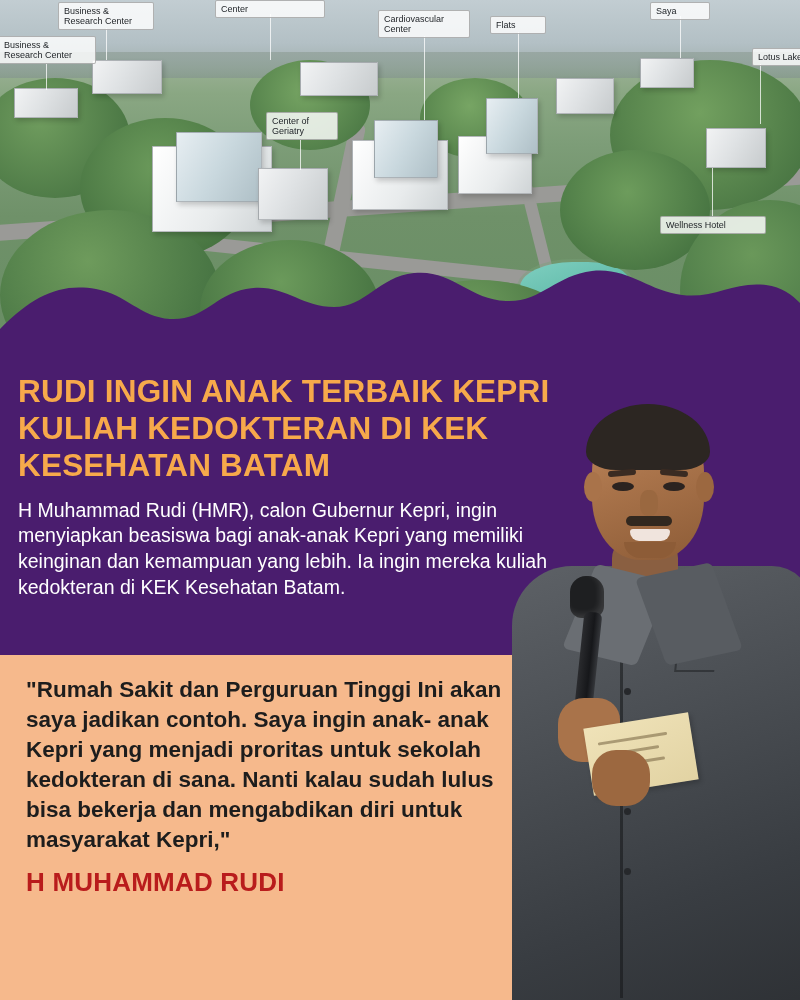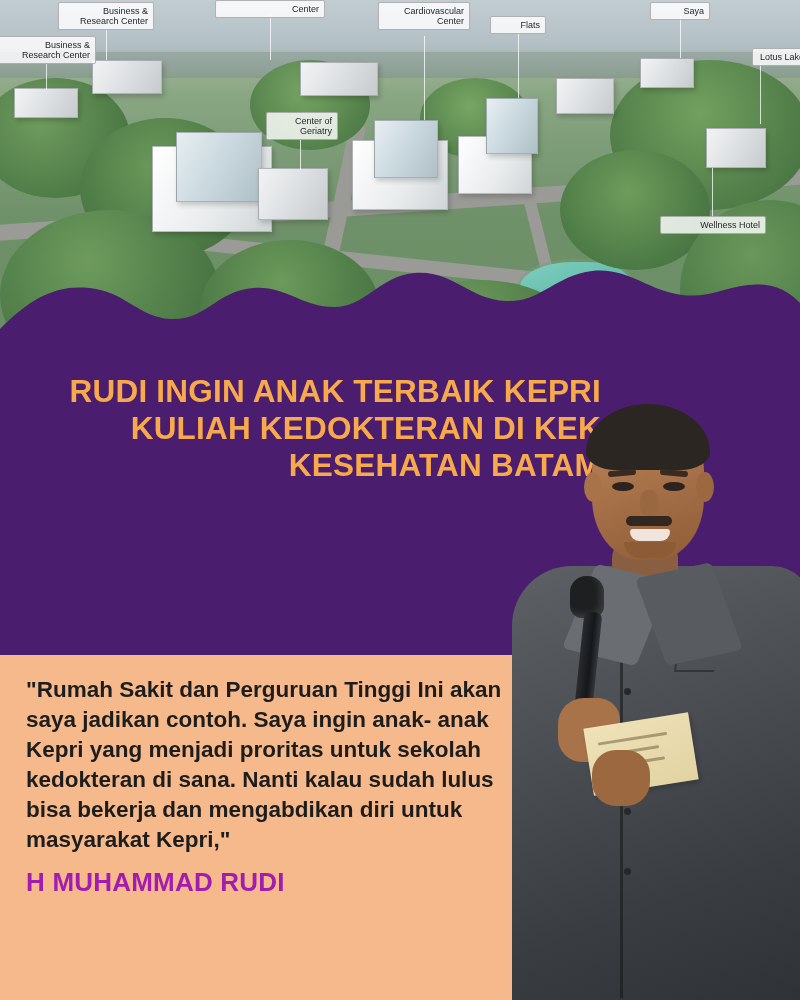--- a/index.html
+++ b/index.html
@@ -50,21 +50,21 @@
   .bldg.roof  { background: linear-gradient(120deg,#ffffff 0%, #e8ebec 60%, #cfd4d6 100%); }
 
   
   .callout {
     position: absolute;
     background: rgba(255,255,255,.82);
     border: 1px solid rgba(120,120,120,.55);
     color: #23272b;
     font-size: 9px;
     line-height: 1.12;
-    text-align: right;
+    text-align: left;
     padding: 3px 5px;
     border-radius: 2px;
     white-space: pre-line;
     font-family: "Liberation Sans", sans-serif;
   }
   .leader {
     position: absolute;
     background: rgba(255,255,255,.75);
     width: 1px;
   }
@@ -76,23 +76,22 @@
     width: 800px; height: 410px;
   }
   .purple-wave { position: absolute; top: 0; left: 0; width: 800px; height: 120px; }
   .purple-body {
     position: absolute; top: 96px; left: 0;
     width: 800px; height: 314px;
     background: #4a1d6e;
   }
   .purple-content {
     position: absolute;
-    top: 118px; left: 41px;
+    top: 118px; left: 18px;
     width: 560px;
-    text-align: right;
   }
   .headline {
     color: #f7a94b;
     font-size: 31.5px;
     font-weight: bold;
     line-height: 1.17;
     letter-spacing: .2px;
     text-transform: uppercase;
     margin-bottom: 14px;
   }
@@ -115,21 +114,21 @@
     width: 498px;
   }
   .quote-text {
     color: #1d1d1d;
     font-size: 22.5px;
     font-weight: bold;
     line-height: 1.33;
   }
   .quote-name {
     margin-top: 12px;
-    color: #a21caf;
+    color: #b91c1c;
     font-size: 26px;
     font-weight: bold;
     letter-spacing: .2px;
   }
   .quote-role {
     margin-top: 2px;
     color: #3a3a3a;
     font-size: 19px;
     font-weight: normal;
   }
@@ -270,39 +269,40 @@
     <div class="leader" style="left:518px; top:32px; height:66px;"></div>
     <div class="leader" style="left:680px; top:16px; height:42px;"></div>
     <div class="leader" style="left:300px; top:140px; height:30px;"></div>
     <div class="leader" style="left:712px; top:168px; height:48px;"></div>
     <div class="leader" style="left:46px; top:64px; height:26px;"></div>
     <div class="leader" style="left:760px; top:64px; height:60px;"></div>
 
     <div class="callout" style="left:58px; top:2px; width:96px;">Business &amp;
 Research Center</div>
     <div class="callout" style="left:215px; top:0px; width:110px;">Center</div>
-    <div class="callout" style="left:378px; top:2px; width:92px;">Cardiovascular
+    <div class="callout" style="left:378px; top:10px; width:92px;">Cardiovascular
 Center</div>
     <div class="callout" style="left:490px; top:16px; width:56px;">Flats</div>
     <div class="callout" style="left:650px; top:2px; width:60px;">Saya</div>
     <div class="callout" style="left:752px; top:48px; width:58px;">Lotus Lake</div>
     <div class="callout" style="left:-2px; top:36px; width:98px;">Business &amp;
 Research Center</div>
     <div class="callout" style="left:266px; top:112px; width:72px;">Center of
 Geriatry</div>
     <div class="callout" style="left:660px; top:216px; width:106px;">Wellness Hotel</div>
   </div>
 
   <div class="purple-wrap">
     <svg class="purple-wave" viewBox="0 0 800 120" preserveAspectRatio="none">
       <path d="M0,118 L0,74 C34,40 60,28 96,34 C126,39 140,62 170,64 C204,66 214,40 246,34 C282,27 300,52 334,52 C366,52 378,22 414,18 C452,14 468,44 506,46 C540,48 556,20 592,16 C628,12 648,36 682,40 C714,44 734,26 766,30 C782,32 792,40 800,48 L800,120 L0,120 Z" fill="#4a1d6e"></path>
     </svg>
     <div class="purple-body"></div>
     <div class="purple-content">
       <div class="headline">RUDI INGIN ANAK TERBAIK KEPRI KULIAH KEDOKTERAN DI KEK KESEHATAN BATAM</div>
+      <div class="lede">H Muhammad Rudi (HMR), calon Gubernur Kepri, ingin menyiapkan beasiswa bagi anak-anak Kepri yang memiliki keinginan dan kemampuan yang lebih. Ia ingin mereka kuliah kedokteran di KEK Kesehatan Batam.</div>
     </div>
   </div>
 
   <div class="peach">
     <div class="quote-block">
       <div class="quote-text">"Rumah Sakit dan Perguruan Tinggi Ini akan saya jadikan contoh. Saya ingin anak- anak Kepri yang menjadi proritas untuk sekolah kedokteran di sana. Nanti kalau sudah lulus bisa bekerja dan mengabdikan diri untuk masyarakat Kepri,"</div>
       <div class="quote-name">H MUHAMMAD RUDI</div>
     </div>
   </div>
 

